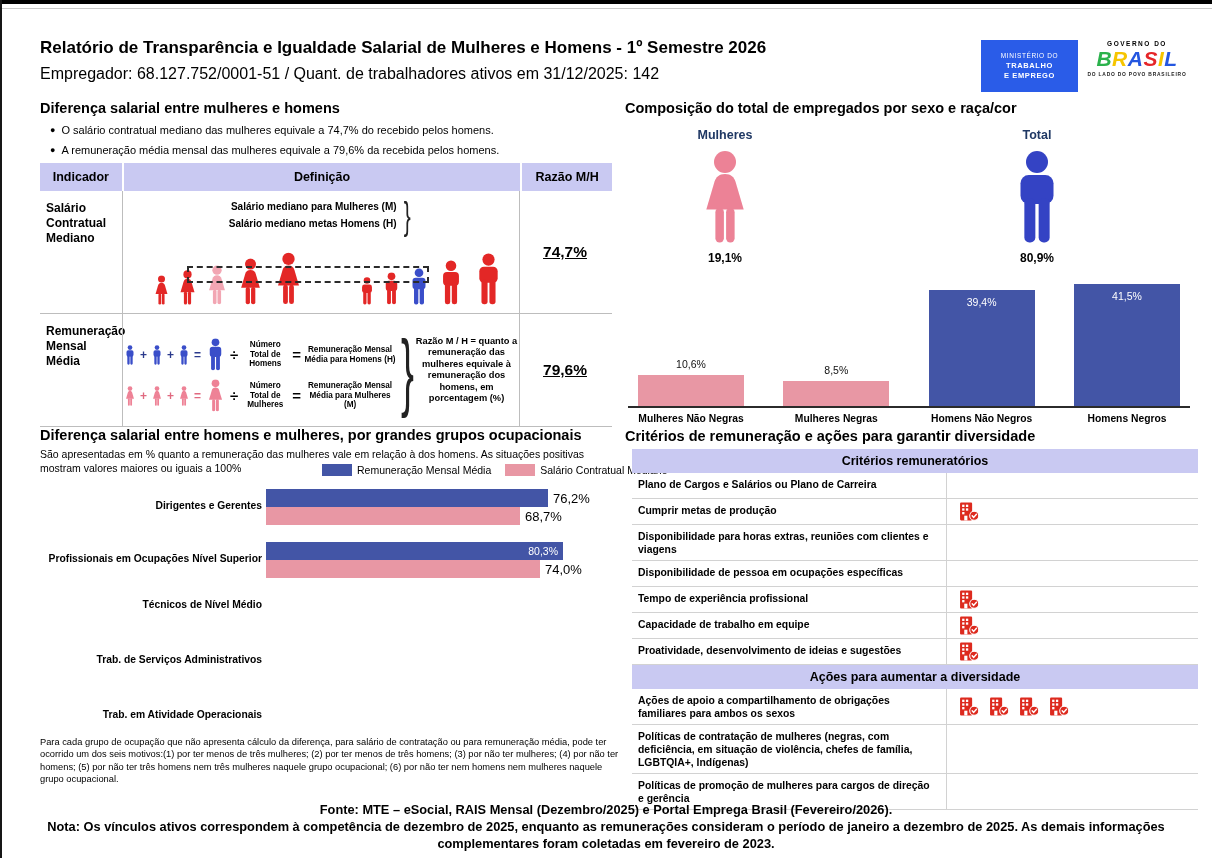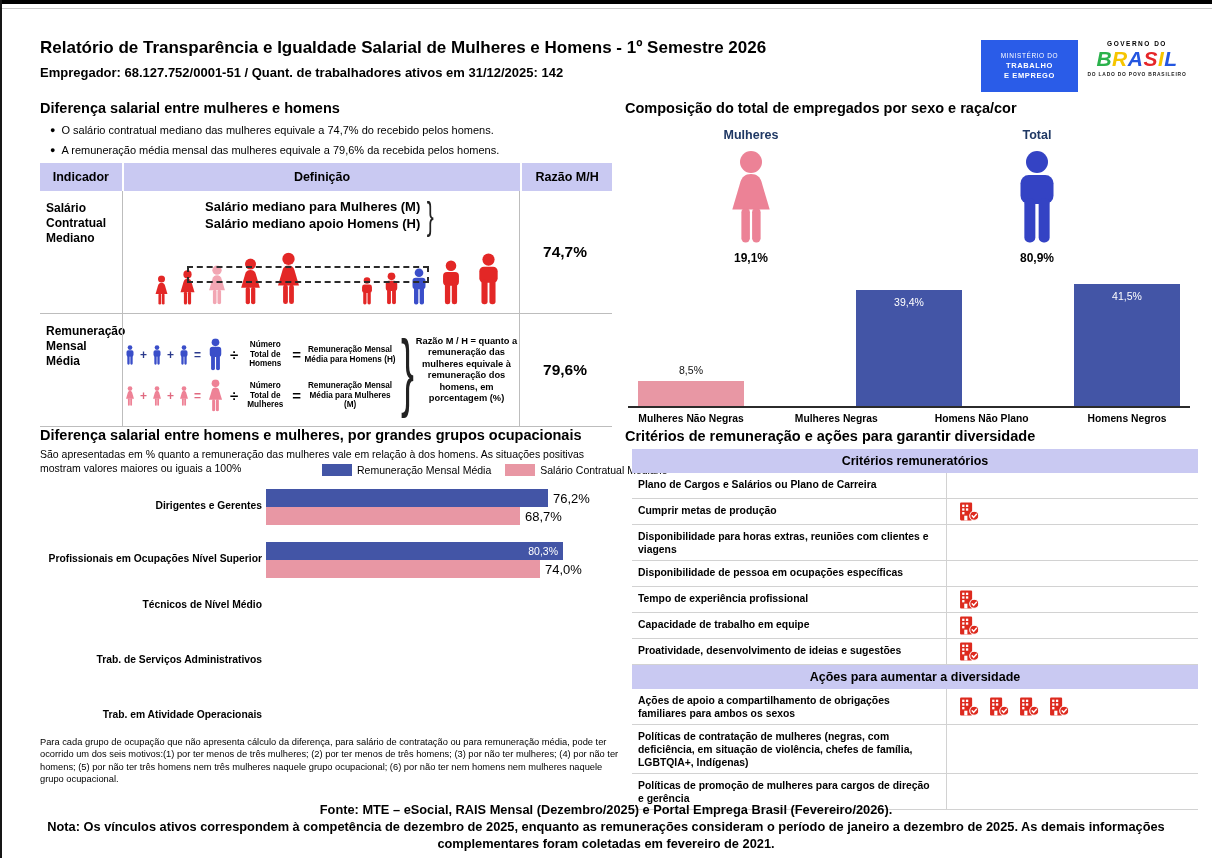--- a/index.html
+++ b/index.html
@@ -5,21 +5,21 @@
   * { box-sizing: border-box; margin: 0; padding: 0; }
   html,body { width:1212px; height:858px; background:#fff; font-family:"Liberation Sans", sans-serif; color:#000; overflow:hidden; }
   body { position:relative; }
   .top-black { position:absolute; top:0; left:0; right:0; height:4px; background:#000; }
   .top-gray  { position:absolute; top:8px; left:0; right:0; height:1px; background:#c9c9c9; }
   .left-black{ position:absolute; top:0; left:0; bottom:0; width:2px; background:#161616; }
 
   
   .header-block { position:absolute; left:40px; top:38px; }
   .header-block .t1 { font-size:17px; font-weight:bold; }
-  .header-block .t2 { font-size:13px; font-weight:bold; margin-top:7px; }
+  .header-block .t2 { font-size:16px; font-weight:normal; margin-top:7px; }
   .mte-logo { position:absolute; left:981px; top:40px; width:97px; height:52px; background:#2a5ce8; color:#fff;
               display:flex; flex-direction:column; justify-content:center; align-items:center; text-align:center; }
   .mte-logo .l1 { font-size:6.5px; letter-spacing:.6px; }
   .mte-logo .l2 { font-size:7.5px; font-weight:bold; letter-spacing:.6px; margin-top:1.5px; }
   .gov-logo { position:absolute; left:1083px; top:38px; width:108px; height:56px; background:#fff; text-align:center; }
   .gov-logo .g1 { font-size:6.5px; font-weight:bold; letter-spacing:1.5px; margin-top:2px; }
   .gov-logo .g2 { font-size:21px; font-weight:800; letter-spacing:.5px; line-height:24px; font-style:italic; }
   .gov-logo .g3 { font-size:4.9px; font-weight:bold; letter-spacing:.8px; color:#222; margin-top:1px; }
 
   
@@ -29,25 +29,25 @@
   .bullets .b { margin-bottom:8px; }
   .bullets .dot { display:inline-block; margin-right:6px; font-size:9px; vertical-align:1px; }
 
   .gap-table { position:absolute; left:40px; top:163px; width:572px; font-size:12px; }
   .gt-head { display:flex; gap:2px; }
   .gt-head div { background:#c9c9f2; font-weight:bold; font-size:12.5px; text-align:center; padding:7px 0; }
   .gt-h1 { width:82px; } .gt-h2 { width:398px; } .gt-h3 { width:90px; }
   .gt-row { display:flex; border-bottom:1px solid #bdbdbd; }
   .gt-row .c1 { width:82px; padding:10px 4px 0 6px; font-weight:bold; font-size:12px; line-height:15px; }
   .gt-row .c2 { width:398px; border-left:1px solid #bdbdbd; border-right:1px solid #bdbdbd; position:relative; }
-  .gt-row .c3 { width:90px; display:flex; align-items:center; justify-content:center; font-weight:bold; font-size:15.5px; }
+  .gt-row .c3 { width:90px; display:flex; align-items:center; justify-content:center; font-weight:bold; font-size:15.5px;text-decoration:underline; }
   #gt-row1 .c2 { height:122px; }
   #gt-row2 .c2 { height:112px; }
   .r1-top { display:flex; justify-content:center; align-items:flex-start; gap:4px; padding-top:7px; }
-  .r1-lines div { font-size:13px; font-weight:bold; line-height:17px; text-align:right; }
+  .r1-lines div { font-size:10px; font-weight:bold; line-height:17px; text-align:right; }
   .r1-brace { font-size:38px; font-weight:300; line-height:36px; transform:scaleX(.55); color:#222; }
   .r1-note { width:152px; font-size:9.5px; font-weight:bold; text-align:center; line-height:11.5px; }
   .r1-figs { position:absolute; left:28px; right:12px; bottom:8px; display:flex; align-items:flex-end; }
   .r1-figs .grp { display:flex; align-items:flex-end; gap:3px; }
   .r1-figs .sp { flex:1; }
   .r1-dash { position:absolute; left:64px; bottom:30px; width:242px; height:17px; border:2px dashed #2b2b2b; }
   .eq-col { display:flex; flex-direction:column; gap:8px; padding-top:10px; }
   .eq-row { display:flex; align-items:center; justify-content:center; gap:3px; }
   .eq-op { font-weight:bold; font-size:12px; }
   .eq-big { font-weight:bold; font-size:15px; }
@@ -71,21 +71,21 @@
   .occ-val-out { font-size:13px; margin-left:5px; }
   .occ-val-in { position:absolute; right:5px; top:0; line-height:18px; font-size:10.5px; color:#fff; }
   .occ-footnote { position:absolute; left:40px; top:736px; width:580px; font-size:9.3px; line-height:12.3px; }
 
   
   #comp-title { left:625px; top:100px; }
   .person-block { position:absolute; width:130px; text-align:center; }
   .person-block .plabel { font-size:12.5px; font-weight:bold; color:#1f3864; }
   .person-block .ppct { font-size:12px; font-weight:bold; margin-top:3px; }
   .person-block svg { margin-top:8px; }
-  #female-block { left:686px; top:128px; }
+  #female-block { left:660px; top:128px; }
   #male-block   { left:972px; top:128px; }
   .comp-chart { position:absolute; left:628px; top:282px; width:562px; height:126px; border-bottom:2px solid #2b2b2b;
                 display:flex; justify-content:space-between; align-items:flex-end; padding:0 10px; }
   .comp-col { width:106px; position:relative; height:100%; }
   .comp-bar { position:absolute; bottom:0; left:0; width:100%; }
   .comp-val { position:absolute; width:100%; text-align:center; font-size:10.5px; }
   .comp-cats { position:absolute; left:628px; top:413px; width:562px; display:flex; justify-content:space-between; padding:0 10px; }
   .comp-cat { width:106px; text-align:center; font-size:10.3px; font-weight:bold; white-space:nowrap; }
 
   
@@ -163,21 +163,21 @@
     <div class="gt-h1">Indicador</div>
     <div class="gt-h2">Definição</div>
     <div class="gt-h3">Razão M/H</div>
   </div>
   <div class="gt-row" id="gt-row1">
     <div class="c1">Salário Contratual Mediano</div>
     <div class="c2">
       <div class="r1-top">
         <div class="r1-lines">
           <div>Salário mediano para Mulheres (M)</div>
-          <div>Salário mediano apoio Homens (H)</div>
+          <div>Salário mediano metas Homens (H)</div>
         </div>
         <div class="r1-brace">}</div>
       </div>
       <div class="r1-figs" id="r1-figs">
           <div class="grp">
             <svg viewBox="0 0 24 34" height="30" width="21" fill="#e32726">
               <use href="#sym-woman"></use>
             </svg>
             <svg viewBox="0 0 24 34" height="35" width="25" fill="#e32726">
               <use href="#sym-woman"></use>
@@ -327,36 +327,40 @@
 </div>
 <div class="person-block" id="male-block">
   <div class="plabel">Total</div>
   <svg width="66" height="94" viewBox="0 0 24 34" fill="#3443c4">
       <use href="#sym-man"></use>
     </svg>
   <div class="ppct">80,9%</div>
 </div>
 <div class="comp-chart" id="comp-chart">
     <div class="comp-col">
+      <div class="comp-bar" style="height: 31px; background: rgb(232, 151, 164);"></div>
+      <div class="comp-val" style="bottom: 36px; color: rgb(17, 17, 17);">10,6%</div>
+    </div>
+    <div class="comp-col">
       <div class="comp-bar" style="height: 25px; background: rgb(232, 151, 164);"></div>
       <div class="comp-val" style="bottom: 30px; color: rgb(17, 17, 17);">8,5%</div>
     </div>
     <div class="comp-col">
       <div class="comp-bar" style="height: 116px; background: rgb(67, 85, 166);"></div>
       <div class="comp-val" style="bottom: 98px; color: rgb(255, 255, 255);">39,4%</div>
     </div>
     <div class="comp-col">
       <div class="comp-bar" style="height: 122px; background: rgb(67, 85, 166);"></div>
       <div class="comp-val" style="bottom: 104px; color: rgb(255, 255, 255);">41,5%</div>
     </div>
   </div>
 <div class="comp-cats" id="comp-cats">
     <div class="comp-cat">Mulheres Não Negras</div>
     <div class="comp-cat">Mulheres Negras</div>
-    <div class="comp-cat">Homens Não Plano</div>
+    <div class="comp-cat">Homens Não Negros</div>
     <div class="comp-cat">Homens Negros</div>
   </div>
 
 <div class="sec-title" id="crit-title">Critérios de remuneração e ações para garantir diversidade</div>
 <div class="crit-table">
   <div class="crit-head">Critérios remuneratórios</div>
   <div id="crit-rows1">
       <div class="crit-row">
         <div class="lab">Plano de Cargos e Salários ou Plano de Carreira</div>
         <div class="ico"></div>
@@ -427,14 +431,14 @@
       </div>
       <div class="crit-row">
         <div class="lab">Políticas de promoção de mulheres para cargos de direção e gerência</div>
         <div class="ico"></div>
       </div>
     </div>
 </div>
 
 <div class="footer">
   <div>Fonte: MTE – eSocial, RAIS Mensal (Dezembro/2025) e Portal Emprega Brasil (Fevereiro/2026).</div>
-  <div class="nota">Nota: Os vínculos ativos correspondem à competência de dezembro de 2025, enquanto as remunerações consideram o período de janeiro a dezembro de 2025. As demais informações complementares foram coletadas em fevereiro de 2021.</div>
+  <div class="nota">Nota: Os vínculos ativos correspondem à competência de dezembro de 2025, enquanto as remunerações consideram o período de janeiro a dezembro de 2025. As demais informações complementares foram coletadas em fevereiro de 2023.</div>
 </div>
 
 </body></html>

